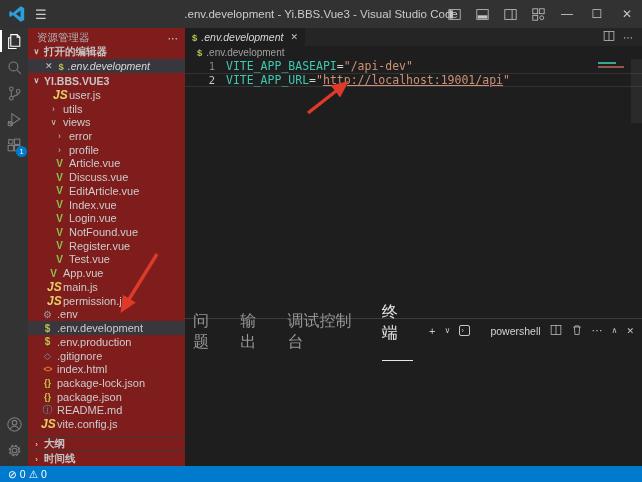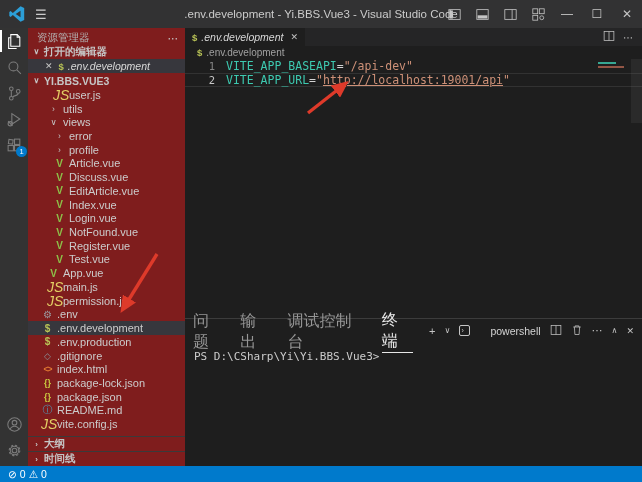--- a/index.html
+++ b/index.html
@@ -41,21 +41,21 @@
   .open-item .close { font-size:9px; color:#c5c5c5; margin-right:6px; }
   .open-item .glyph { margin-right:4px; }
   .open-item .nm { font-style:italic; color:#d8d8d8; font-size:10.5px; }
   .glyph { font-weight:bold; font-size:9.5px; color:#b8c256; }
   .tree { display:flex; flex-direction:column; }
   .row { height:13.72px; display:flex; align-items:center; gap:3px; cursor:pointer; white-space:nowrap; }
   .row.sel { background:#37373d; }
   .row .lbl { font-size:11px; color:#cccccc; }
   .lvl0 { padding-left:13px; } .lvl1 { padding-left:19px; } .lvl2 { padding-left:25px; }
   .fic { width:13px; text-align:center; flex:none; }
-  [data-ic="js"]   { color:#e3cf65; font-weight:normal; font-style:italic; font-size:14px; }
+  [data-ic="js"]   { color:#e3cf65; font-weight:bold; font-style:italic; font-size:12px; }
   [data-ic="vue"]  { color:#8dc149; font-weight:bold; font-size:10px; }
   [data-ic="env"]  { color:#b8c256; font-weight:bold; font-size:10px; }
   [data-ic="gear"] { color:#9a9aa0; font-size:10px; font-weight:normal; }
   [data-ic="git"]  { color:#8a9199; font-size:9px; }
   [data-ic="html"] { color:#e37933; font-weight:bold; font-size:8.5px; letter-spacing:-1px; }
   [data-ic="json"] { color:#cbcb41; font-weight:bold; font-size:9px; }
   [data-ic="info"] { color:#519aba; font-size:10px; }
   [data-ic="folder"] { color:#c5c5c5; font-size:8.5px; }
   .sb-spacer { flex:1; }
   .sb-sec { height:15px; border-top:1px solid #3a3a3a; display:flex; align-items:center; gap:3px; padding-left:4px;
@@ -84,21 +84,21 @@
   .tk-link { color:#ce9178; text-decoration:underline; cursor:pointer; }
   .minimap { position:absolute; top:3px; right:14px; width:30px; }
   .mm1 { height:2px; width:18px; background:#3dc9b0; opacity:.8; margin-bottom:2px; }
   .mm2 { height:2px; width:26px; background:#a15c4a; opacity:.9; }
   .mm-slider { position:absolute; top:0; right:0; width:11px; height:64px; background:rgba(121,121,121,.14); }
 
   
   .panel { height:148px; border-top:1px solid #3c3c3c; display:flex; flex-direction:column; flex:none; }
   .panel-hdr { height:23px; display:flex; align-items:center; padding:0 8px; flex:none; }
   .ptab { font-size:16px; color:#969696; margin-right:16px; cursor:pointer; text-transform:uppercase; padding-top:2px; }
-  .ptab.active { color:#e7e7e7; border-bottom:1px solid #e7e7e7; padding-bottom:0; }
+  .ptab.active { color:#e7e7e7; border-bottom:1px solid #e7e7e7; padding-bottom:16px; }
   .panel-acts { margin-left:auto; display:flex; align-items:center; gap:9px; color:#c5c5c5; }
   .pa { font-size:11px; cursor:pointer; }
   .pa.small { font-size:8px; }
   .ps-group { display:flex; align-items:center; gap:20px; cursor:pointer; }
   .ps-ic { width:11px; height:11px; border:1px solid #c5c5c5; border-radius:2px; font-size:7px; display:flex;
     align-items:center; justify-content:flex-start; padding-left:1px; color:#c5c5c5; }
   .ps-lbl { font-size:10.5px; color:#d4d4d4; }
   .panel-acts svg { width:12px; height:12px; }
   .term { flex:1; font-family:"DejaVu Sans Mono","Liberation Mono",monospace; font-size:11px; color:#cccccc; padding:8px 0 0 9px; }
 
@@ -411,23 +411,20 @@
                   <path d="M3 4 H13"></path>
                   <path d="M5.5 4 V2.5 H10.5 V4"></path>
                   <path d="M4.5 4 L5.2 14 H10.8 L11.5 4"></path>
                 </svg>
             </span>
             <span class="pa">⋯</span>
             <span class="pa small">∧</span>
             <span class="pa" style="font-size:9px">✕</span>
           </div>
         </div>
-        <div class="term">
-          <span>PS D:\CSharp\Yi\Yi.BBS.Vue3&gt;</span>
-        </div>
       </div>
     </div>
   </div>
 
   <div class="statusbar">
     <div class="st-left">
       <span class="st">
         <span>⊘</span>
         <span>0</span>
         <span>⚠</span>

